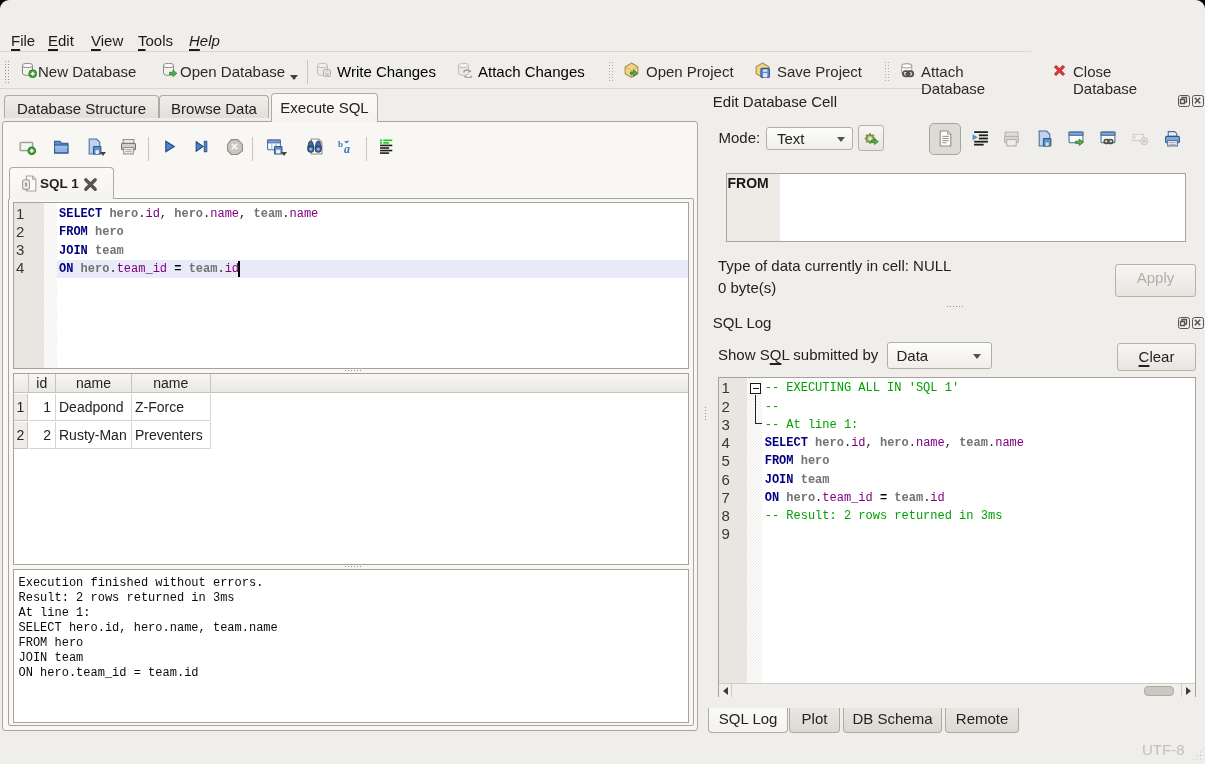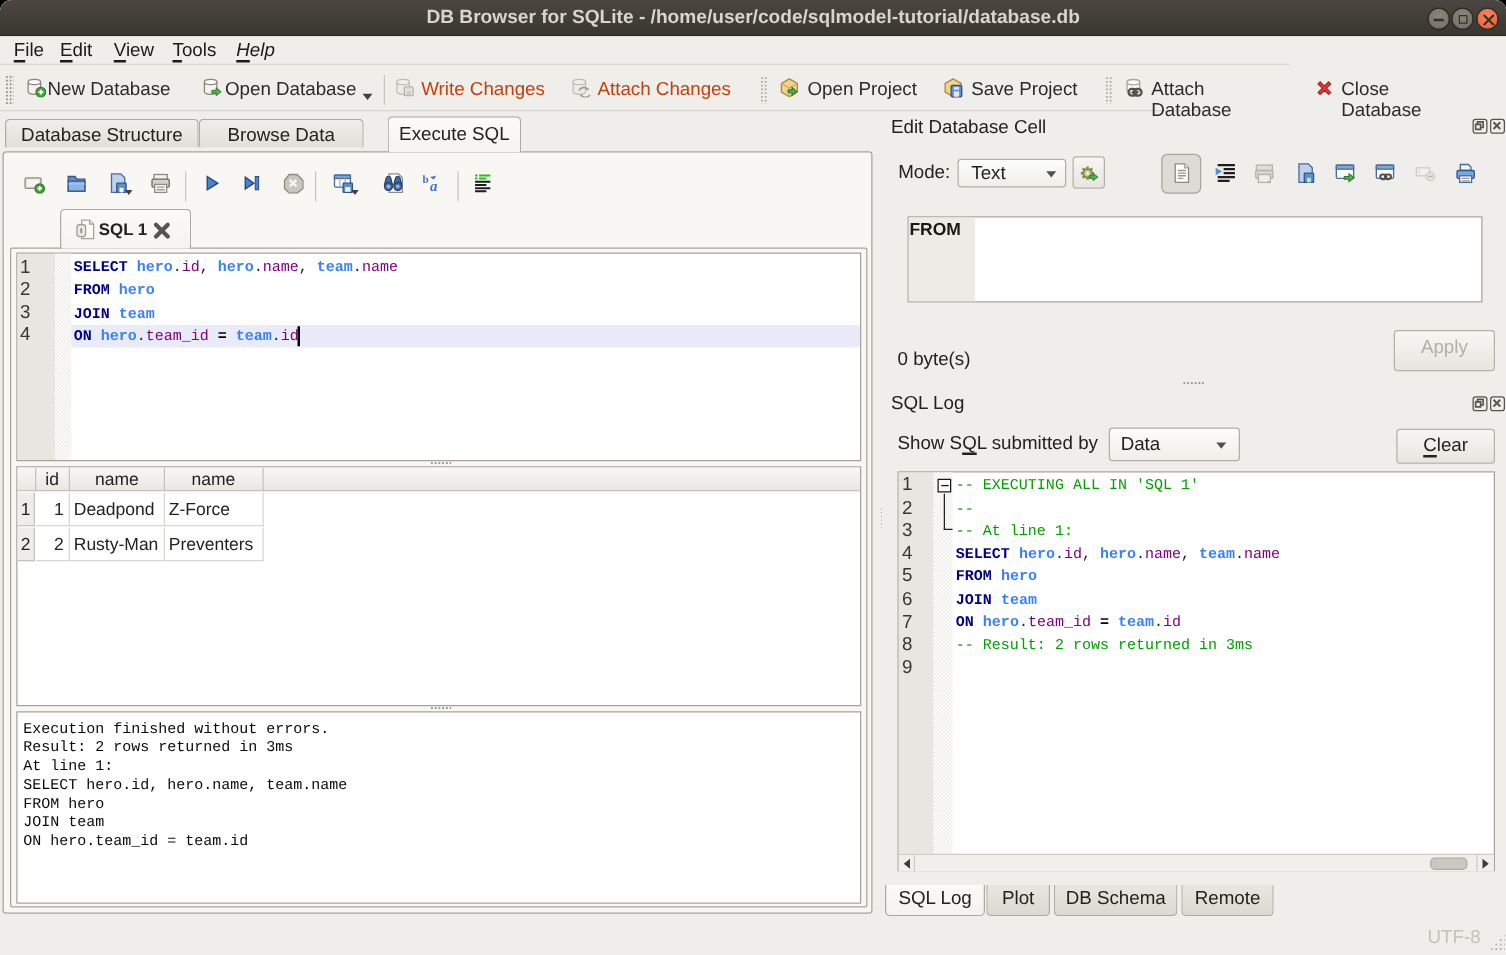--- a/index.html
+++ b/index.html
@@ -22,76 +22,62 @@
 .winbtn .sq{position:absolute;left:4.5px;top:4.5px;width:7px;height:7px;border:1.6px solid #35322c;}
 .winbtn svg{position:absolute;left:0;top:0;}
 
 #menubar{position:absolute;left:0;top:30px;width:1031px;height:22px;background:#f0eeea;border-bottom:1px solid #dad6d0;}
 #menubar span{position:absolute;top:2px;color:#1c1a18;}
 u{text-decoration:underline;text-underline-offset:2.5px;text-decoration-thickness:1.5px;}
 
 #toolbar{position:absolute;left:0;top:55px;width:966px;height:34px;background:#f0eeea;
   border-bottom:1px solid #d8d4cf;}
 .tbtxt{position:absolute;top:8px;color:#2d2a27;}
-.tbtxt.dis{color:#c2410c;}
+.tbtxt.dis{color:#000000;}
 .tbicon{position:absolute;top:7px;}
 .vsep{position:absolute;top:5px;width:1px;height:24px;background:#c9c5c0;}
 .dotsep{position:absolute;top:6px;width:6px;height:22px;
   background:radial-gradient(circle 1px at 1.5px 1.5px,#b3afa8 60%,transparent 65%) 0 0/3px 3px;}
 .handle{position:absolute;width:7px;
   background:radial-gradient(circle 1px at 1.5px 1.5px,#98948d 60%,transparent 70%) 0 0/3px 3px;}
 
 .tab{position:absolute;border:1px solid #aeaaa4;border-bottom:none;border-radius:4px 4px 0 0;
   background:linear-gradient(#f0eeea,#e2dfda);text-align:center;color:#242220;}
-.tab.active{background:linear-gradient(#fbfaf9,#f5f3f0);margin-left:39px;}
+.tab.active{background:linear-gradient(#fbfaf9,#f5f3f0);}
 .tabS{position:absolute;border:1px solid #aeaaa4;border-top:none;border-radius:0 0 4px 4px;
   background:linear-gradient(#e9e6e2,#dcd9d3);text-align:center;color:#242220;}
 .tabS.active{background:linear-gradient(#fafaf8,#f4f2ee);}
 .checker{background-color:#fff;background-image:linear-gradient(45deg,#eceae6 25%,transparent 25%,transparent 75%,#eceae6 75%),
   linear-gradient(45deg,#eceae6 25%,transparent 25%,transparent 75%,#eceae6 75%);
   background-size:3px 3px;background-position:0 0,1.5px 1.5px;}
 
 .frame{position:absolute;border:1px solid #a6a29c;background:#fff;}
 .mono{font-family:"Liberation Mono",monospace;font-size:12px;}
 
 .kw{color:#000080;font-weight:bold;}
-.tbl{color:#3b82f6;font-weight:bold;text-align:center;}
+.tbl{color:#737373;font-weight:bold;text-align:center;}
 .fld{color:#800080;}
 .cm{color:#00a000;}
 .op{font-weight:bold;color:#000;}
 
 .docktitle{position:absolute;color:#242220;}
 .combo{position:absolute;border:1px solid #b2aea8;border-radius:3px;
   background:linear-gradient(#fdfdfc,#f0eeea);}
 .combo .cv{position:absolute;left:10px;top:4px;}
 .combo .arr{position:absolute;width:0;height:0;border-left:4px solid transparent;
   border-right:4px solid transparent;border-top:5px solid #55524c;}
 .btn{position:absolute;border:1px solid #b5b1ab;border-radius:3px;
   background:linear-gradient(#f7f6f3,#e8e5e0);text-align:center;}
 .minibtn{position:absolute;width:11.5px;height:11.5px;border:1.5px solid #57534d;border-radius:2.5px;}
 .minibtn svg{position:absolute;left:0;top:0;}
 </style>
 </head>
 <body>
 <div id="win">
 
-  <div id="titlebar">
-    <div class="tt">DB Browser for SQLite - /home/user/code/sqlmodel-tutorial/database.db</div>
-    <div class="winbtn min" style="left:1142px;">
-        <div class="bar"></div>
-      </div>
-    <div class="winbtn max" style="left:1161px;">
-        <div class="sq"></div>
-      </div>
-    <div class="winbtn close" style="left:1181px;">
-      <svg width="18" height="18">
-          <path d="M5 5 L13 13 M13 5 L5 13" stroke="#3a3228" stroke-width="1.8"></path>
-        </svg>
-    </div>
-  </div>
 
   <div id="menubar">
     <span style="left:11px;"><u>F</u>ile</span>
     <span style="left:48px;"><u>E</u>dit</span>
     <span style="left:91px;"><u>V</u>iew</span>
     <span style="left:138px;"><u>T</u>ools</span>
     <span style="left:189px;font-style:italic;"><u>H</u>elp</span>
   </div>
 
   <div id="toolbar">
@@ -151,21 +137,21 @@
     <svg class="tbicon" viewBox="0 0 16 16" width="17" height="17" style="left:1051px;">
       <path d="M3.2 4.8 L4.8 3.2 L8 6.4 L11.2 3.2 L12.8 4.8 L9.6 8 L12.8 11.2 L11.2 12.8 L8 9.6 L4.8 12.8 L3.2 11.2 L6.4 8 Z" fill="#de3838" stroke="#b21f1f" stroke-width="0.8"></path>
     </svg>
     <div class="tbtxt" style="left:1073px;">Close Database</div>
   </div>
 
   <div style="position:absolute;left:2px;top:121px;width:696px;height:610px;border:1px solid #a8a49e;border-radius:3px;background:#f9f7f3;"></div>
   <div style="position:absolute;left:8px;top:198px;width:686px;height:528px;border:1px solid #a8a49e;border-radius:2px;"></div>
 
   <div class="tab" style="left:4px;top:95px;width:155px;height:23px;padding-top:4px;">Database Structure</div>
-  <div class="tab" style="left:159px;top:95px;width:132px;height:23px;padding-top:4px;">Browse Data</div>
+  <div class="tab" style="left:159px;top:95px;width:110px;height:23px;padding-top:4px;">Browse Data</div>
   <div class="tab active" style="left:271px;top:93px;width:107px;height:29px;padding-top:5px;z-index:3;">Execute SQL</div>
 
   <div id="sqltb" class="abs" style="left:0;top:130px;width:700px;height:34px;">
     <svg class="tbicon" viewBox="0 0 16 16" width="17" height="17" style="left:19px;top:8px;">
       <rect x="1" y="4" width="12" height="8" rx="1" fill="#e5e3de" stroke="#8f8b84"></rect>
       <rect x="2.5" y="5.5" width="9" height="5" fill="#f6f5f2"></rect>
       <circle cx="12" cy="12" r="3.5" fill="#3fa33c" stroke="#2c7a2a"></circle>
       <path d="M12 10.2 v3.6 M10.2 12 h3.6" stroke="#fff" stroke-width="1.3"></path>
     </svg>
     <svg class="tbicon" viewBox="0 0 16 16" width="17" height="17" style="left:53px;top:8px;">
@@ -380,20 +366,21 @@
       <rect x="1.5" y="6" width="13" height="6" rx="1" fill="#7aa7dd" stroke="#31568c"></rect>
       <rect x="3.5" y="10" width="9" height="5" fill="#fcfcfb" stroke="#4a6b9b"></rect>
       <line x1="5" y1="12" x2="11" y2="12" stroke="#9b978f"></line>
       <line x1="5" y1="13.8" x2="11" y2="13.8" stroke="#9b978f"></line>
     </svg>
 
     <div style="position:absolute;left:20px;top:83px;width:460px;height:69px;border:1px solid #a6a29c;background:#fff;">
       <div style="position:absolute;left:0;top:0;width:53px;height:67px;background:#eeebe6;"></div>
       <div style="position:absolute;left:0.5px;top:1px;font-weight:bold;font-size:14px;color:#1a1816;">FROM</div>
     </div>
+    <div style="position:absolute;left:12px;top:167px;">Type of data currently in cell: NULL</div>
     <div style="position:absolute;left:12px;top:189px;">0 byte(s)</div>
     <div class="btn" style="left:409px;top:174px;width:81px;height:33px;color:#b2afa9;line-height:25px;">Apply</div>
     <div class="handle" style="left:240px;top:215px;height:3px;width:17px;"></div>
 
     <div class="docktitle" style="left:6.8px;top:224px;">SQL Log</div>
     <div class="minibtn" style="left:472px;top:227px;">
         <svg width="9" height="9">
           <path d="M3 3.5 V1.5 H7.5 V6 H5.5 M1.5 3.5 H5.5 V7.5 H1.5 z" fill="none" stroke="#57534d" stroke-width="1.3"></path>
         </svg>
       </div>

